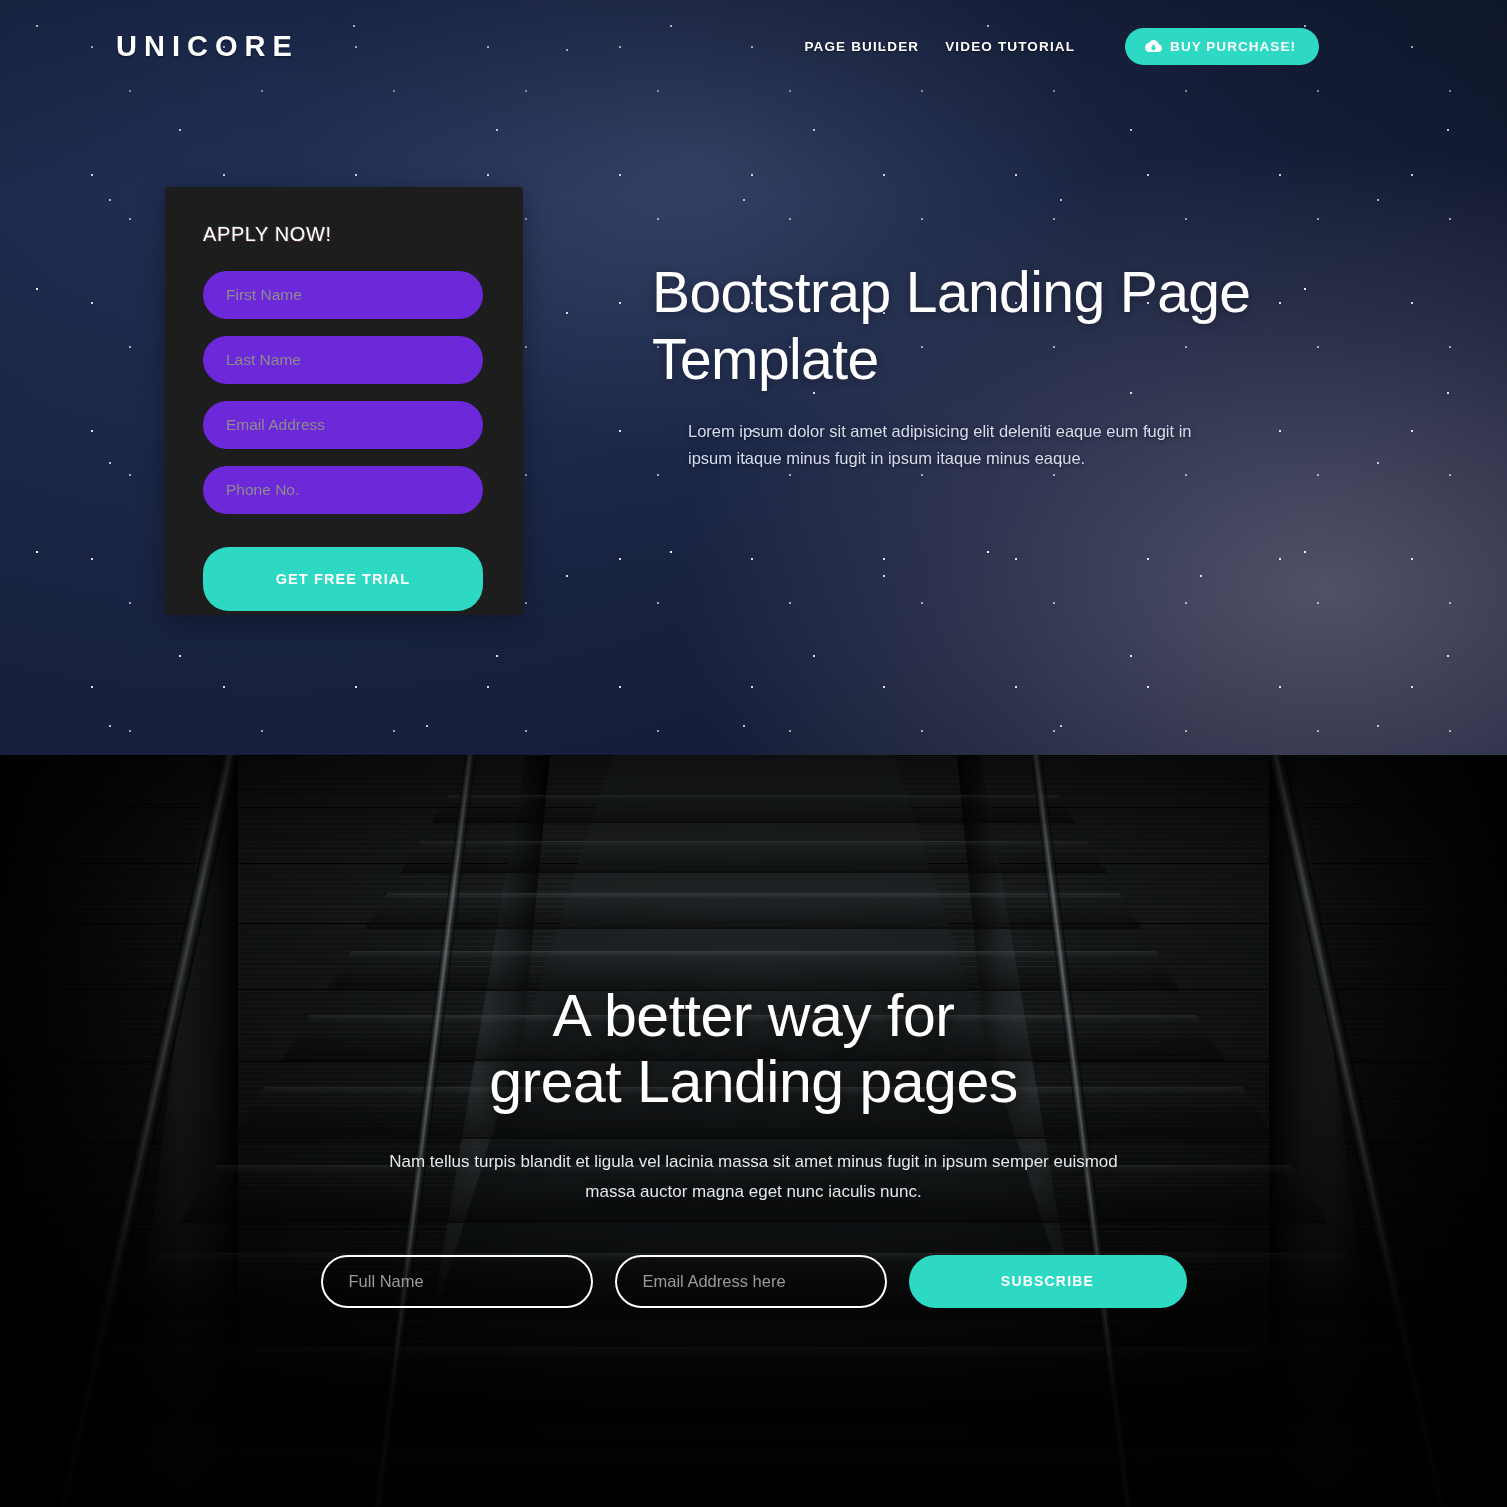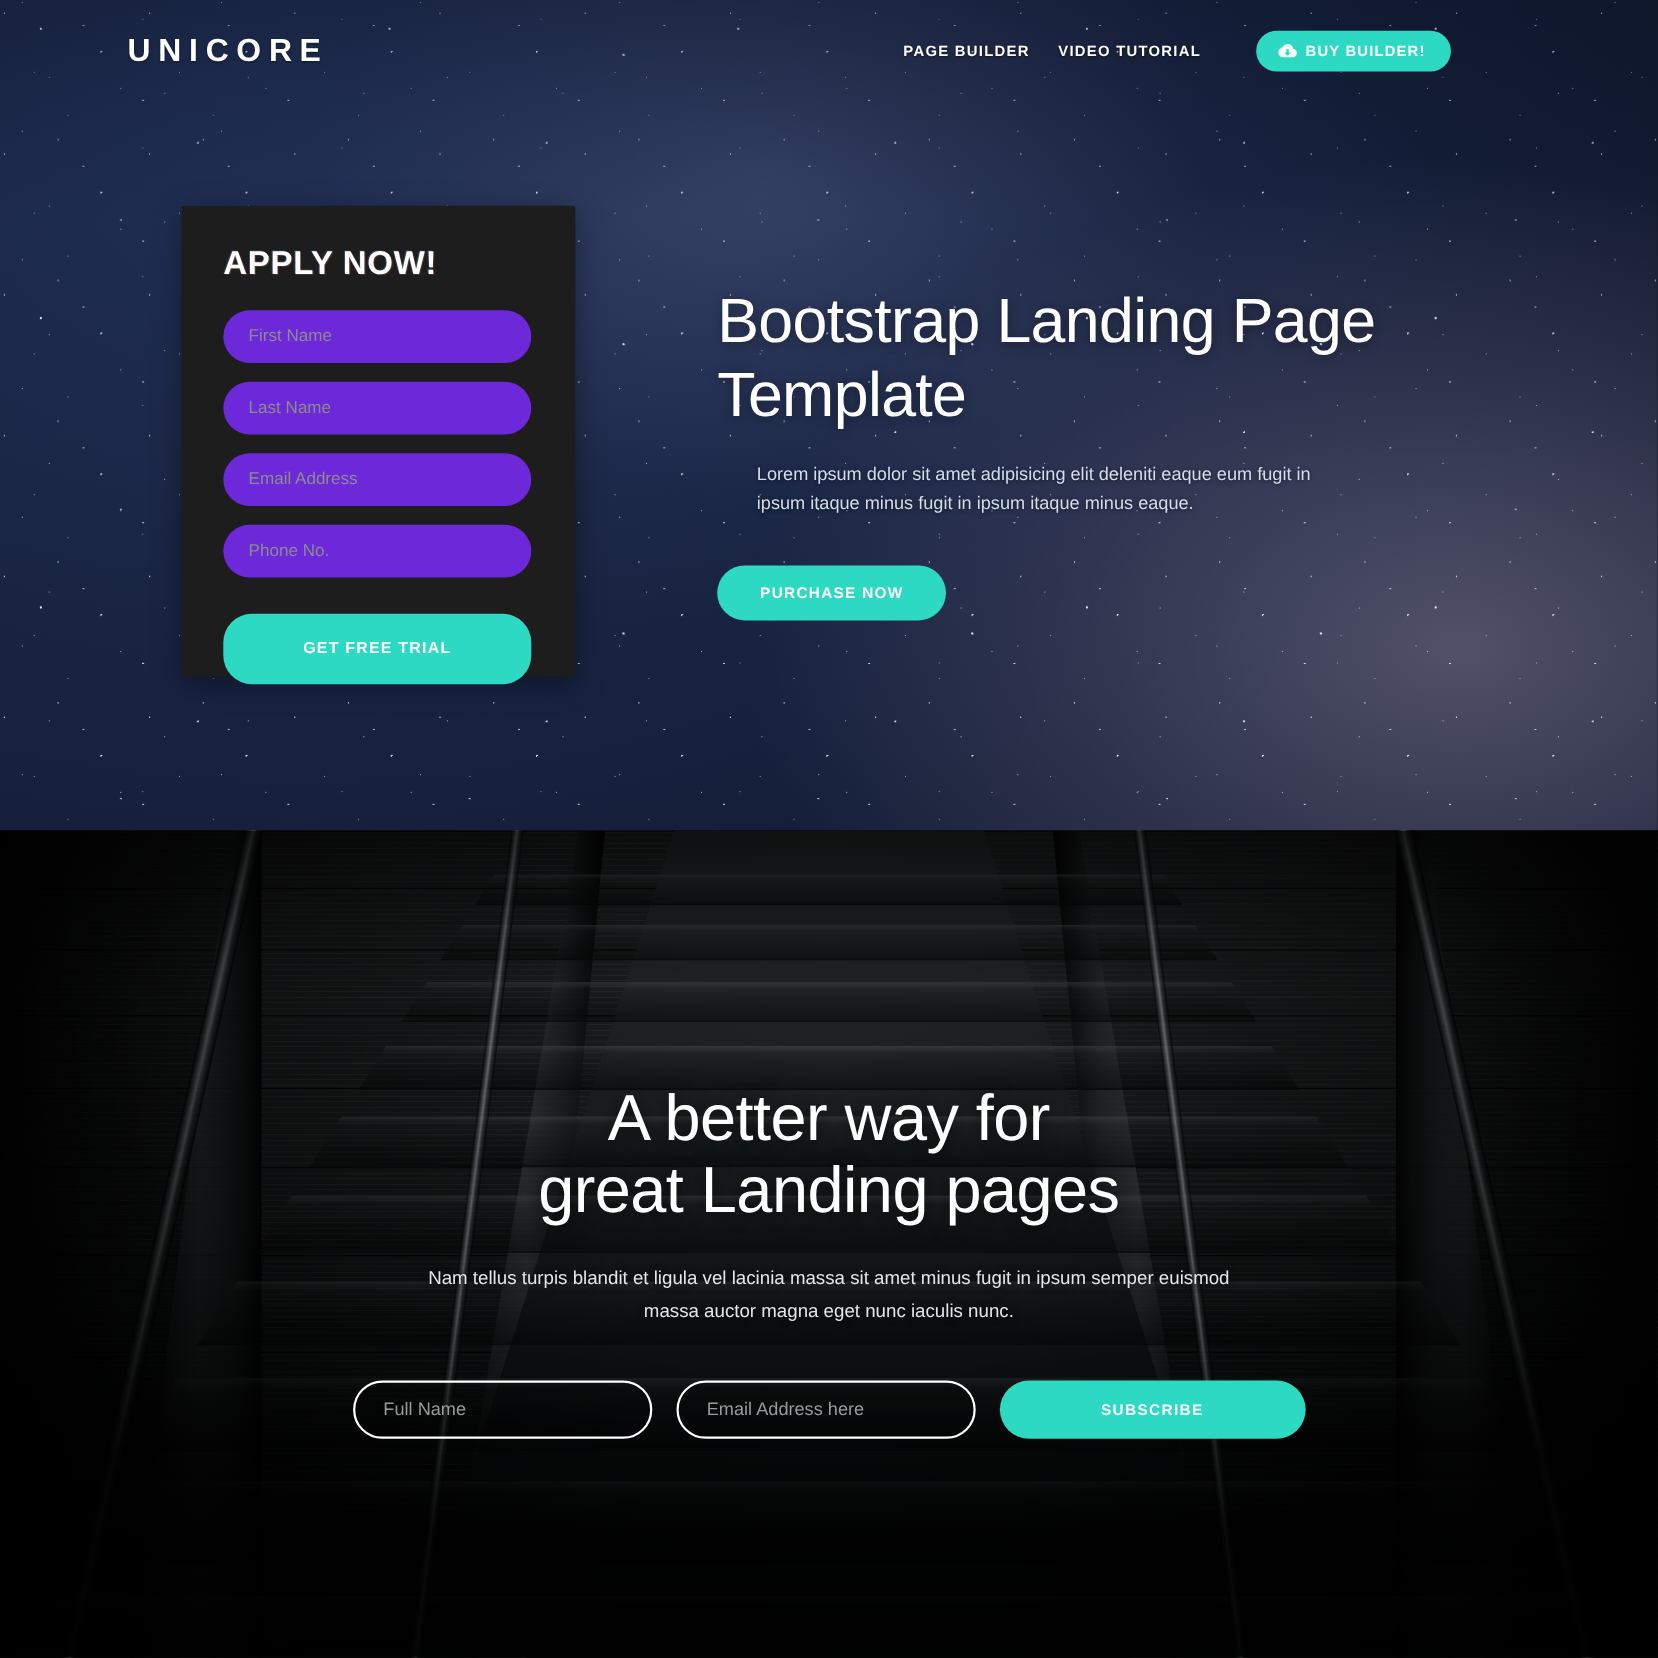--- a/index.html
+++ b/index.html
@@ -124,22 +124,22 @@
     left: 165px; top: 187px;
     width: 358px; height: 428px;
     background: #1d1d1d;
     border-radius: 3px;
     padding: 36px 38px 0 38px;
     z-index: 15;
     box-shadow: 0 6px 26px rgba(0,0,0,0.35);
   }
   .apply-title {
     color: #ffffff;
-    font-size: 30px;
-    font-weight: bold;
+    font-size: 20px;
+    font-weight: normal;
     letter-spacing: 0.6px;
     margin-bottom: 25px;
     text-shadow: 1px 1px 0 rgba(255,120,90,0.22), -1px -1px 0 rgba(90,180,255,0.20);
   }
   .field {
     width: 280px; height: 48px;
     background: #6d28d9;
     border: none;
     border-radius: 26px;
     color: #b9b9b9;
@@ -330,38 +330,37 @@
       <div class="nav-right">
         <a class="nav-link">PAGE BUILDER</a>
         <a class="nav-link">VIDEO TUTORIAL</a>
         <button class="buy-btn">
           <span>
             <svg width="17" height="14" viewBox="0 0 20 16" fill="#ffffff">
               <path d="M16.1 5.9C15.6 3.1 13.1 1 10.2 1 7.9 1 5.9 2.3 4.9 4.3 2.2 4.6 0 6.9 0 9.7 0 12.7 2.4 15 5.3 15h10.3c2.4 0 4.4-2 4.4-4.5 0-2.3-1.7-4.2-3.9-4.6z"></path>
               <path d="M10 13.6 6.3 9.9h2.3V6.6h2.8v3.3h2.3z" fill="#2ed9c3"></path>
             </svg>
           </span>
-          <span>BUY BUILDER!</span>
+          <span>BUY PURCHASE!</span>
         </button>
       </div>
     </nav>
 
     <div class="apply-panel">
       <div class="apply-title">APPLY NOW!</div>
       <input class="field" type="text" placeholder="First Name" style="">
       <input class="field" type="text" placeholder="Last Name" style="">
       <input class="field" type="email" placeholder="Email Address" style="">
       <input class="field" type="tel" placeholder="Phone No." style="">
       <button class="trial-btn">GET FREE TRIAL</button>
     </div>
 
     <div class="hero-copy">
       <h1 class="hero-title">Bootstrap Landing Page Template</h1>
       <p class="hero-sub">Lorem ipsum dolor sit amet adipisicing elit deleniti eaque eum fugit in ipsum itaque minus fugit in ipsum itaque minus eaque.</p>
-      <button class="purchase-btn">PURCHASE NOW</button>
     </div>
   </section>
 
   <section class="escalator">
     <div class="esc-bg">
       <div class="ribs-left">
         <div class="rib-band" style="top:0px"></div>
         <div class="rib-band" style="top:52px"></div>
         <div class="rib-band" style="top:108px"></div>
         <div class="rib-band" style="top:168px"></div>

